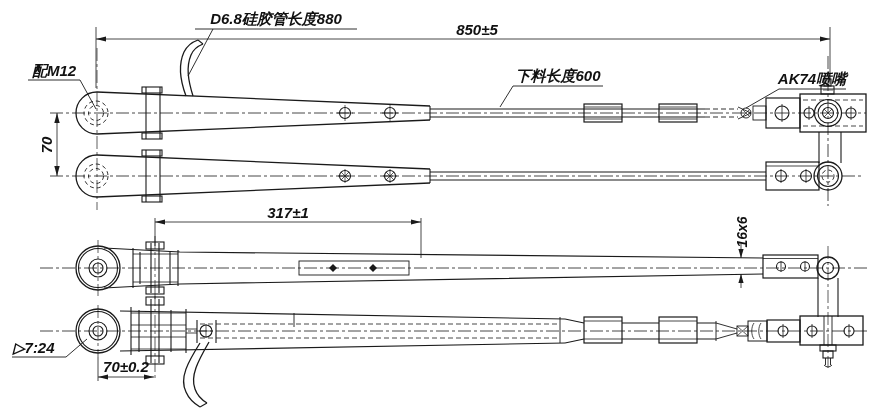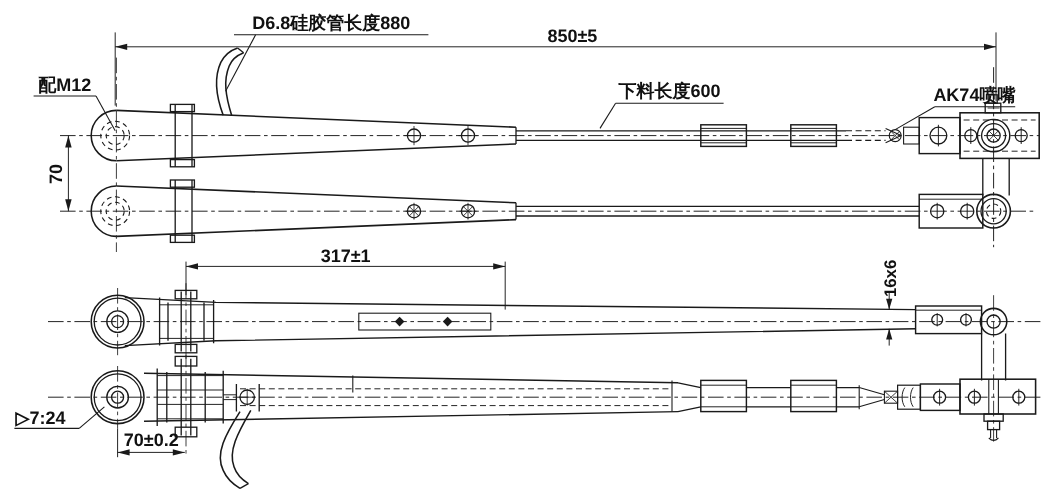--- a/index.html
+++ b/index.html
@@ -2,20 +2,21 @@
 <html><head>
 <meta charset="utf-8">
 <style>
   html,body{margin:0;padding:0;background:#ffffff;}
   .sheet{
     position:relative;
     width:883px;height:415px;
     background:#ffffff;
     overflow:hidden;
     font-family:"Liberation Sans", sans-serif;
+    font-style:italic;
   }
   svg{position:absolute;left:0;top:0;}
   .dim-text{
     font-family:"Liberation Sans", sans-serif;
     font-weight:700;
     font-size:15px;
     fill:#111111;
   }
   .dim-text.small{font-size:14px;}
 </style>

